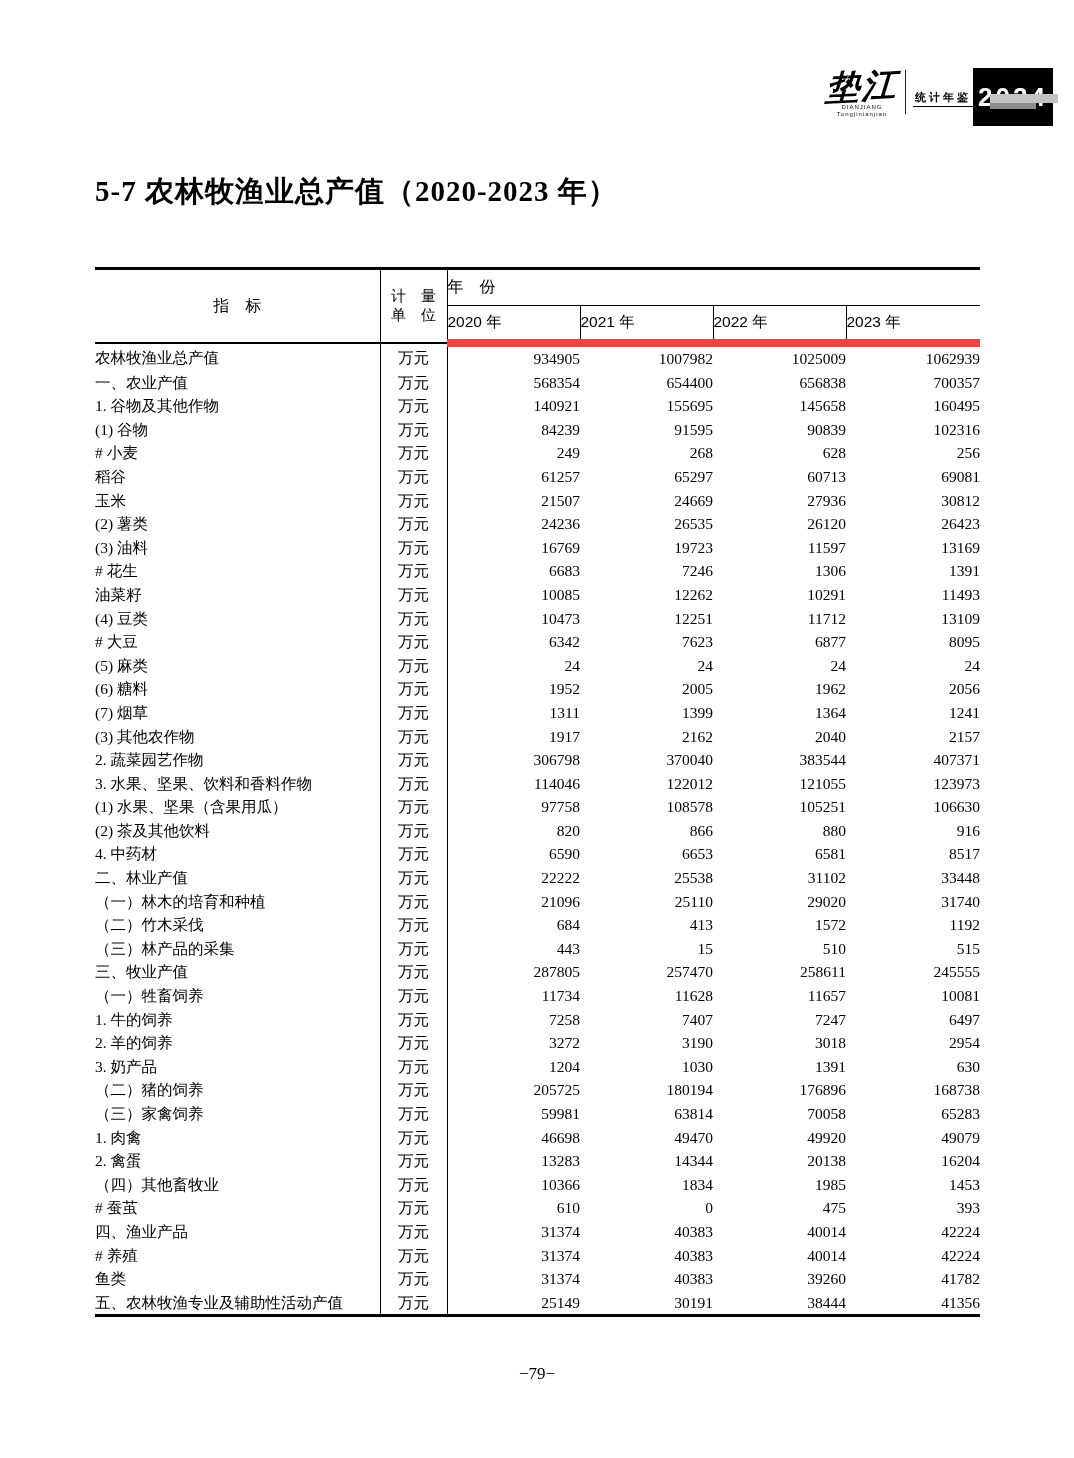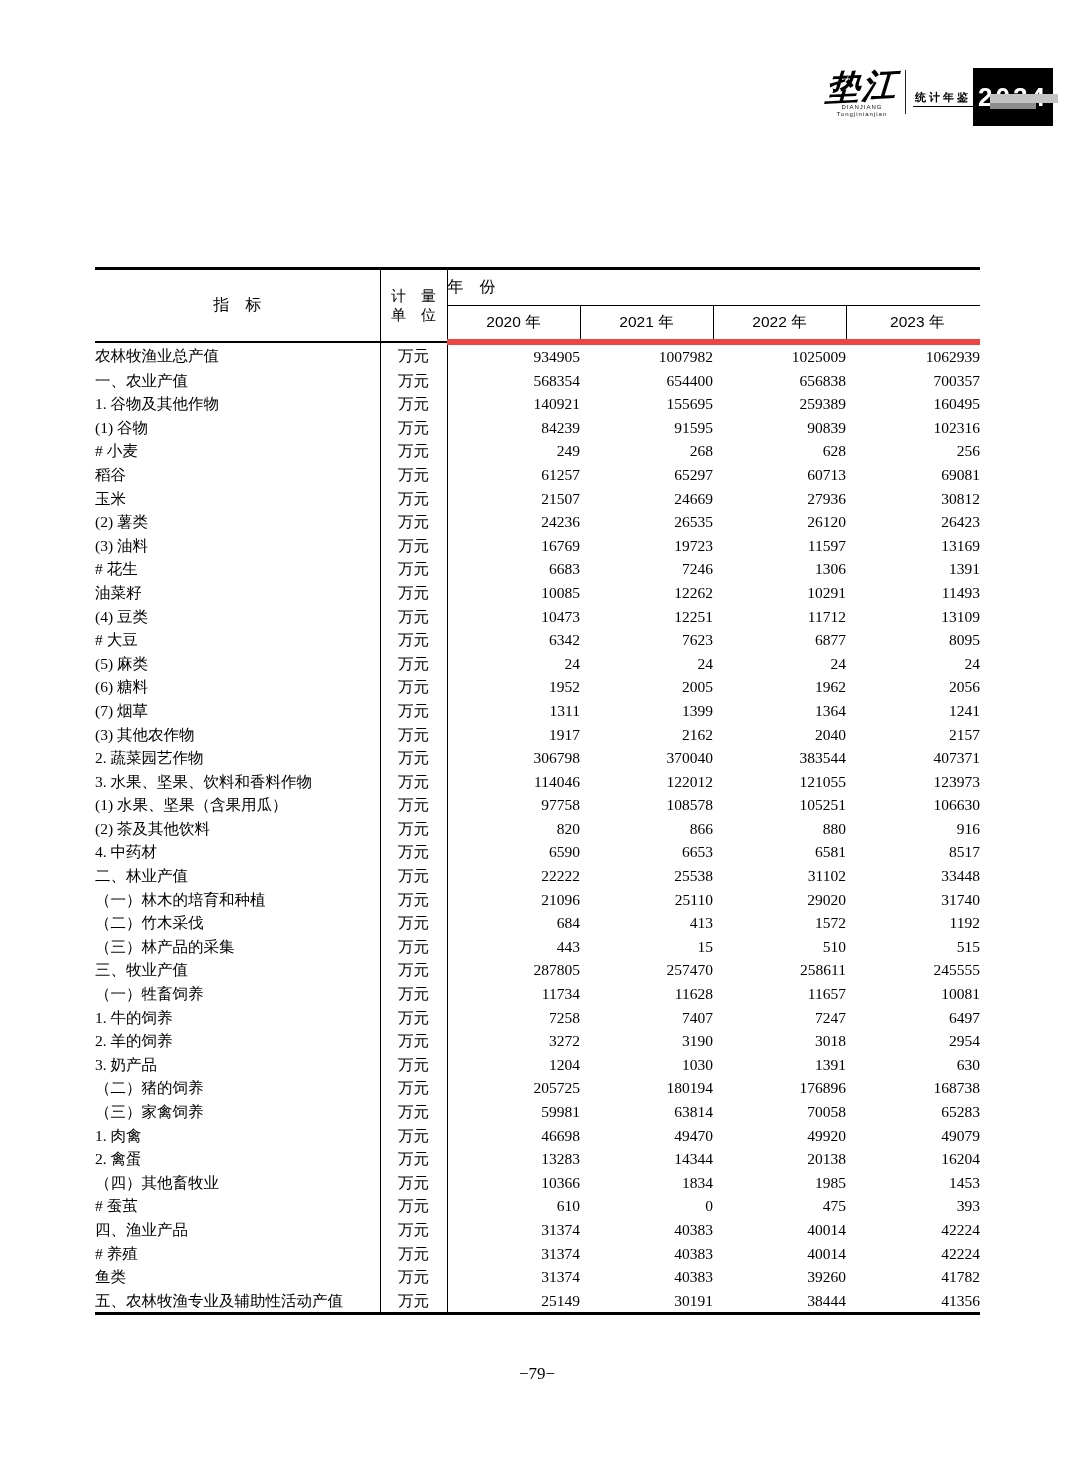--- a/index.html
+++ b/index.html
@@ -30,24 +30,24 @@
   table.dtable{position:absolute;top:267px;left:95px;width:885px;border-collapse:collapse;
                table-layout:fixed;font-size:15.5px;
                border-top:3px solid #000;border-bottom:3px solid #000;}
   .dtable th{font-weight:normal;padding:0;}
   .h-ind{border-right:1.2px solid #000;border-bottom:2px solid #000;font-size:16px;
          text-align:center;vertical-align:middle;}
   .h-unit{border-right:1.2px solid #000;border-bottom:2px solid #000;font-size:15px;
           text-align:center;vertical-align:middle;line-height:19px;}
   .h-year-group{border-bottom:1.2px solid #000;height:35px;font-size:16px;text-align:left;
                 vertical-align:middle;}
-  .h-year{border-right:1.2px solid #000;border-bottom:6px solid #ef4444;height:33px;
-          text-align:center;vertical-align:middle;
+  .h-year{border-right:1.2px solid #000;border-bottom:8px solid #ef4444;height:33px;
+          text-align:left;vertical-align:middle;
           font-family:"Liberation Sans","DejaVu Sans",sans-serif;font-size:15.5px;}
-  .h-year.last{border-right:none;padding-left:8px;}
+  .h-year.last{border-right:none;}
 
   .dtable tbody td{height:23.6px;line-height:23.6px;padding:0;white-space:nowrap;overflow:hidden;}
   td.label{border-right:1.2px solid #000;text-align:left;}
   td.unit{border-right:1.2px solid #000;text-align:center;}
   td.val{text-align:right;padding-right:16px;}
   .ind0{padding-left:4px;}
   .ind1{padding-left:13px;}
   .ind2{padding-left:20px;margin-left:44px;}
   .ind3{padding-left:33px;}
   .ind4{padding-left:51px;}
@@ -68,20 +68,21 @@
     </div>
     <div class="logo-divider"></div>
     <div class="logo-right">
       <div class="logo-sub">统计年鉴</div>
       <div class="logo-year">2024</div>
     </div>
   </div>
   <div class="logo-bar1"></div>
   <div class="logo-bar2"></div>
 
+  <h1 class="title">5-7  农林牧渔业总产值（2020-2023 年）</h1>
 
   <table class="dtable">
     <colgroup>
       <col style="width:285px">
         <col style="width:67px">
       <col style="width:133px">
         <col style="width:133px">
       <col style="width:133px">
         <col style="width:134px">
     </colgroup>
@@ -116,21 +117,21 @@
           <td class="val">568354</td>
           <td class="val">654400</td>
           <td class="val">656838</td>
           <td class="val">700357</td>
         </tr>
         <tr>
           <td class="label ind1">1. 谷物及其他作物</td>
           <td class="unit">万元</td>
           <td class="val">140921</td>
           <td class="val">155695</td>
-          <td class="val">259389</td>
+          <td class="val">145658</td>
           <td class="val">160495</td>
         </tr>
         <tr>
           <td class="label ind2">(1) 谷物</td>
           <td class="unit">万元</td>
           <td class="val">84239</td>
           <td class="val">91595</td>
           <td class="val">90839</td>
           <td class="val">102316</td>
         </tr>

